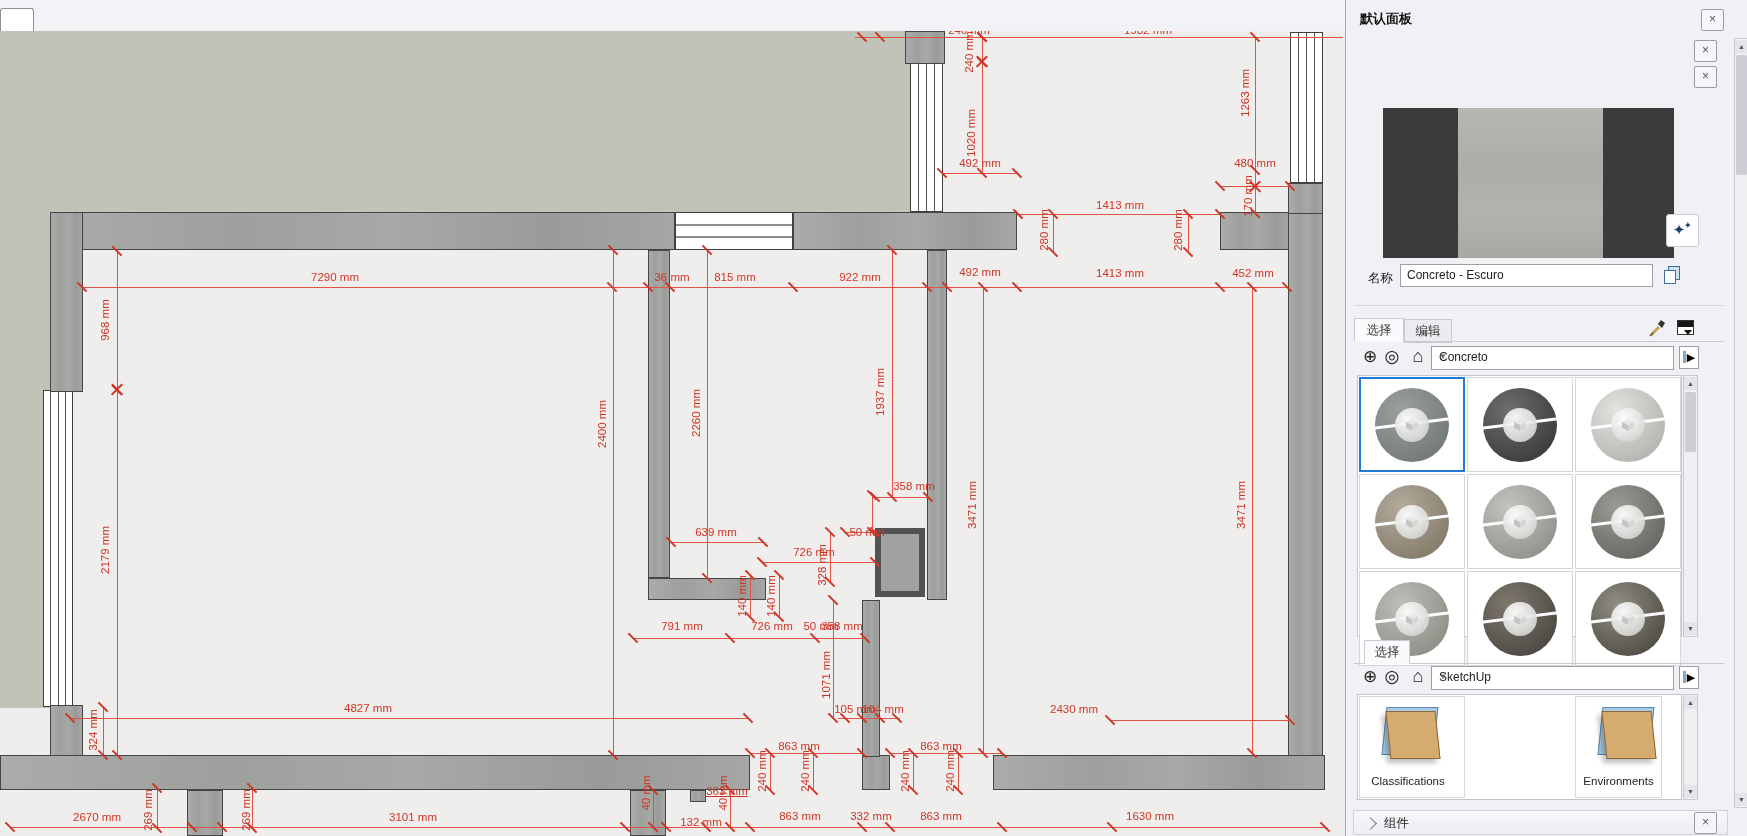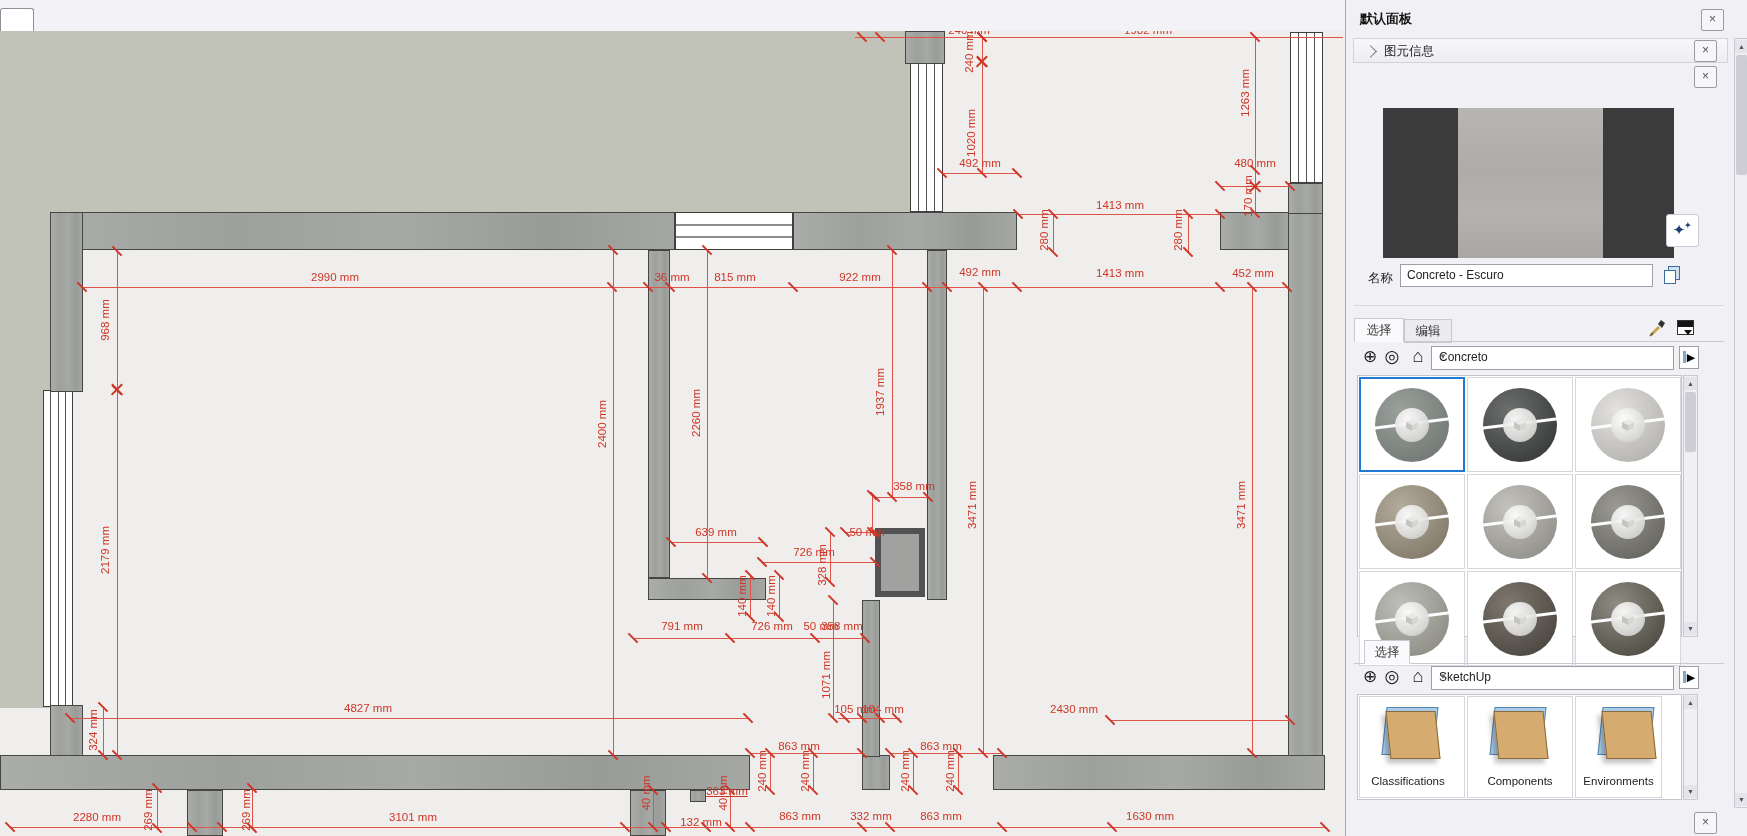--- a/index.html
+++ b/index.html
@@ -288,21 +288,21 @@
       <div class="tick" style="left: 1053px; top: 221px;"></div>
       <div class="dline v" style="left: 1188px; top: 183px; height: 38px;"></div>
       <div class="tick" style="left: 1188px; top: 183px;"></div>
       <div class="tick" style="left: 1188px; top: 221px;"></div>
       <div class="dline v" style="left: 872px; top: 464px; height: 37px;"></div>
       <div class="tick" style="left: 872px; top: 464px;"></div>
       <div class="tick" style="left: 872px; top: 501px;"></div>
       <div class="xmark" style="left: 117px; top: 359px;"></div>
       <div class="xmark" style="left: 982px; top: 31px;"></div>
       <div class="xmark" style="left: 1255px; top: 156px;"></div>
-      <div class="dlabel" style="left: 335px; top: 246px;">2990 mm</div>
+      <div class="dlabel" style="left: 335px; top: 246px;">7290 mm</div>
       <div class="dlabel" style="left: 672px; top: 246px;">36 mm</div>
       <div class="dlabel" style="left: 735px; top: 246px;">815 mm</div>
       <div class="dlabel" style="left: 860px; top: 246px;">922 mm</div>
       <div class="dlabel" style="left: 980px; top: 241px;">492 mm</div>
       <div class="dlabel" style="left: 1120px; top: 242px;">1413 mm</div>
       <div class="dlabel" style="left: 1253px; top: 242px;">452 mm</div>
       <div class="dlabel" style="left: 980px; top: 132px;">492 mm</div>
       <div class="dlabel" style="left: 1255px; top: 132px;">480 mm</div>
       <div class="dlabel" style="left: 1120px; top: 174px;">1413 mm</div>
       <div class="dlabel" style="left: 914px; top: 455px;">358 mm</div>
@@ -312,21 +312,21 @@
       <div class="dlabel" style="left: 682px; top: 595px;">791 mm</div>
       <div class="dlabel" style="left: 772px; top: 595px;">726 mm</div>
       <div class="dlabel" style="left: 821px; top: 595px;">50 mm</div>
       <div class="dlabel" style="left: 842px; top: 595px;">358 mm</div>
       <div class="dlabel" style="left: 368px; top: 677px;">4827 mm</div>
       <div class="dlabel" style="left: 855px; top: 678px;">105 mm</div>
       <div class="dlabel" style="left: 883px; top: 678px;">104 mm</div>
       <div class="dlabel" style="left: 1074px; top: 678px;">2430 mm</div>
       <div class="dlabel" style="left: 799px; top: 715px;">863 mm</div>
       <div class="dlabel" style="left: 941px; top: 715px;">863 mm</div>
-      <div class="dlabel" style="left: 97px; top: 786px;">2280 mm</div>
+      <div class="dlabel" style="left: 97px; top: 786px;">2670 mm</div>
       <div class="dlabel" style="left: 413px; top: 786px;">3101 mm</div>
       <div class="dlabel" style="left: 701px; top: 791px;">132 mm</div>
       <div class="dlabel" style="left: 727px; top: 760px; text-decoration: underline;">363 mm</div>
       <div class="dlabel" style="left: 800px; top: 785px;">863 mm</div>
       <div class="dlabel" style="left: 871px; top: 785px;">332 mm</div>
       <div class="dlabel" style="left: 941px; top: 785px;">863 mm</div>
       <div class="dlabel" style="left: 1150px; top: 785px;">1630 mm</div>
       <div class="dlabel" style="left: 969px; top: -1px;">240 mm</div>
       <div class="dlabel" style="left: 1148px; top: -1px;">1982 mm</div>
       <div class="dlabel rot" style="left: 105px; top: 289px;">968 mm</div>
@@ -354,24 +354,20 @@
       <div class="dlabel rot" style="left: 723px; top: 762px;">40 mm</div>
       <div class="dlabel rot" style="left: 742px; top: 565px;">140 mm</div>
       <div class="dlabel rot" style="left: 771px; top: 565px;">140 mm</div>
       <div class="dlabel rot" style="left: 822px; top: 534px;">328 mm</div>
     </div>
 
   <div id="panel">
     <div class="ptitle">默认面板</div>
     <div class="xbtn" style="left:355px;top:9px;">×</div>
 
-    <div class="secrow" style="top:38px;">
-      <span class="chev right"></span>
-      <span class="slabel">图元信息</span>
-    </div>
     <div class="xbtn" style="left:348px;top:40px;">×</div>
 
     <div class="xbtn" style="left:348px;top:66px;">×</div>
 
     <div id="preview">
       <div class="mid"></div>
       <div id="sparkle">✦<b>✦</b></div>
     </div>
 
     <span class="lbl" style="left:22px;top:270px;">名称</span>
@@ -523,40 +519,37 @@
     <div class="arrowbtn" style="left:333px;top:666px;"><i></i>▶</div>
 
     <div class="grid" style="left:11px;top:694px;width:325px;height:106px;">
         <div class="cell" style="left: 1px; top: 1px; width: 106px; height: 102px;">
           <div class="folder" style="left: 18px; top: 10px;">
             <div class="back"></div>
             <div class="front"></div>
           </div>
           <div class="flabel" style="left: 0px; right: 8px; top: 78px;">Classifications</div>
         </div>
-        <div class="cell" style="left: 109px; top: 1px; width: 106px; height: 102px;">
-          <div class="folder" style="left: 18px; top: 10px;">
-            <div class="back"></div>
-            <div class="front"></div>
-          </div>
-          <div class="flabel" style="left: 0px; right: 0px; top: 78px;">Components</div>
-        </div>
         <div class="cell" style="left: 217px; top: 1px; width: 87px; height: 102px;">
           <div class="folder" style="left: 18px; top: 10px;">
             <div class="back"></div>
             <div class="front"></div>
           </div>
           <div class="flabel" style="left: 0px; right: 0px; top: 78px;">Environments</div>
         </div>
       </div>
     <div class="vs" style="left:337px;top:694px;height:106px;">
       <span class="ar" style="top:1px;">▲</span>
       <span class="ar" style="bottom:1px;">▼</span>
     </div>
 
+    <div class="secrow" style="top:810px;">
+      <span class="chev right"></span>
+      <span class="slabel">组件</span>
+    </div>
     <div class="xbtn" style="left:348px;top:812px;">×</div>
 
     <div class="vs" style="left:388px;top:38px;height:770px;">
       <span class="ar" style="top:1px;">▲</span>
       <div class="thumb" style="top:16px;height:120px;"></div>
       <span class="ar" style="bottom:1px;">▼</span>
     </div>
   </div>
 </div>
 

